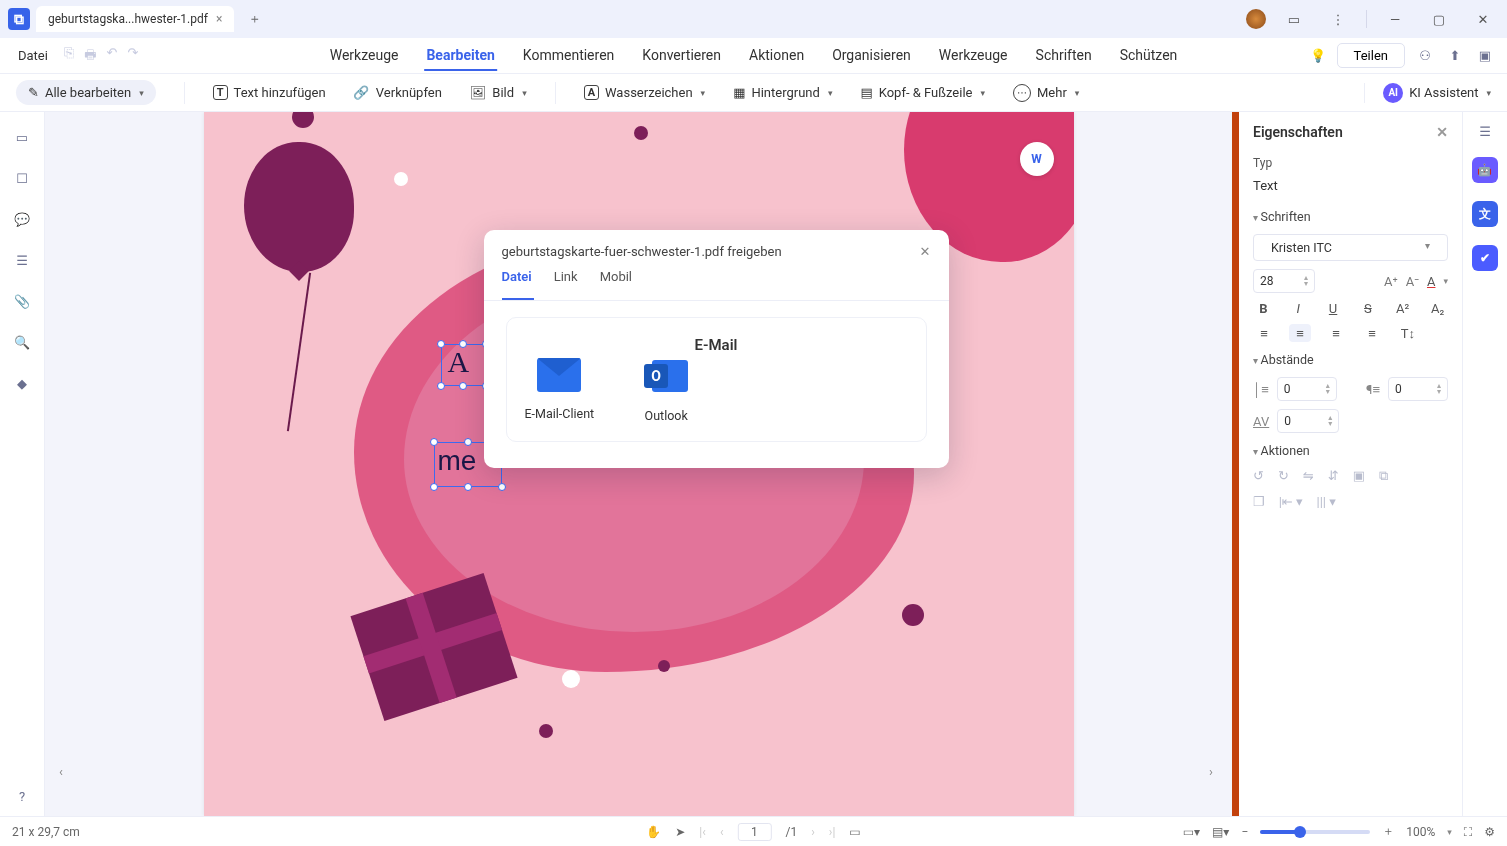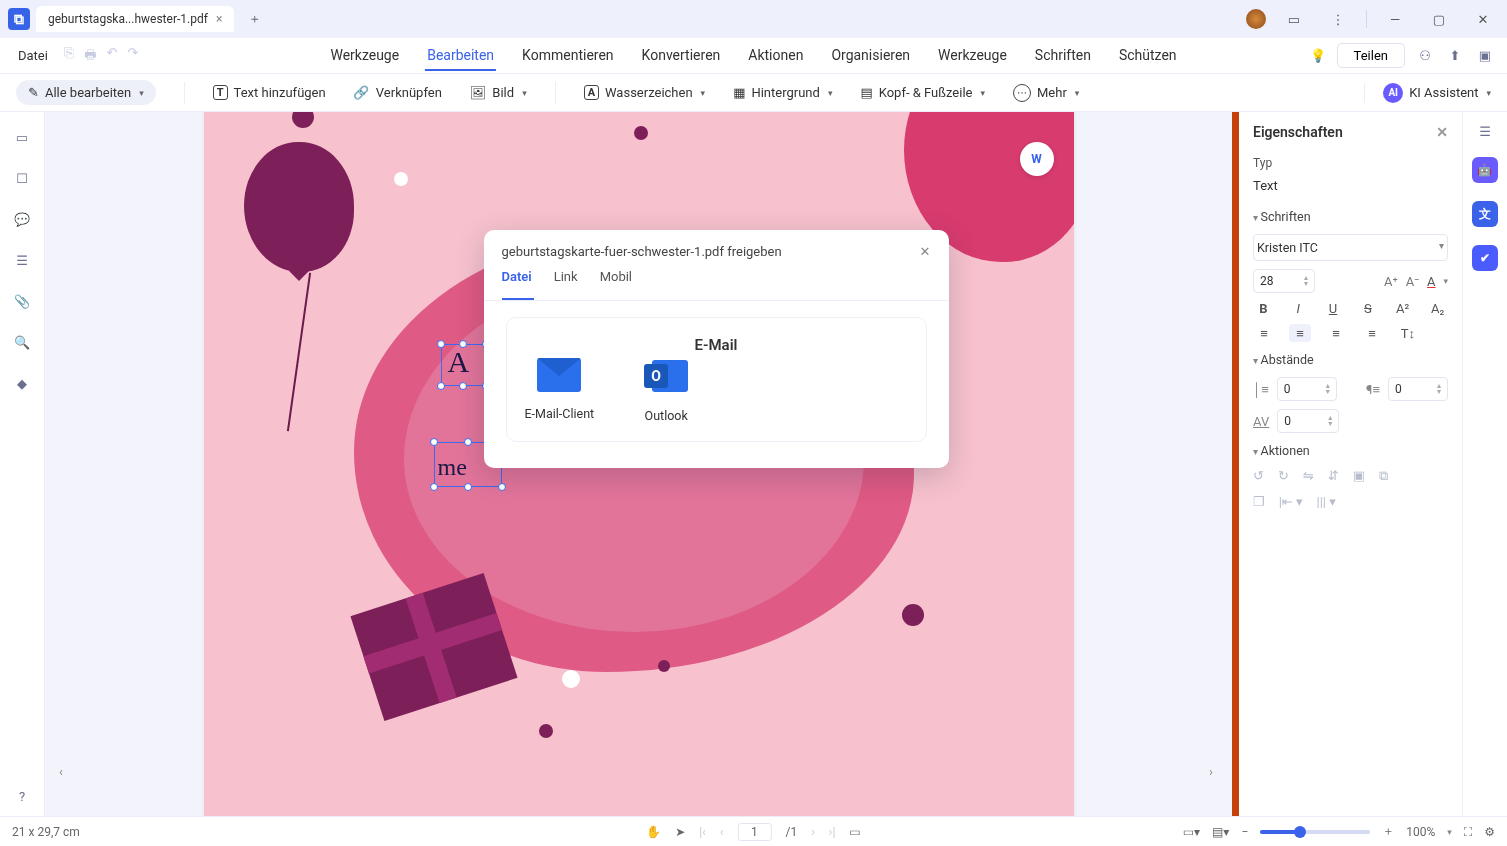--- a/index.html
+++ b/index.html
@@ -17,21 +17,21 @@
 .win-btn { width: 32px; height: 28px; display: flex; align-items: center; justify-content: center; color: #555; cursor: pointer; }
 
 
 .menurow { height: 36px; background: #fff; display: flex; align-items: center; padding: 0 12px; border-bottom: 1px solid #eceef7; justify-content: space-between; }
 .menurow-left { display: flex; align-items: center; gap: 10px; }
 .file-label { font-size: 13px; color: #333; padding: 4px 6px; }
 .quick-icons { display: flex; gap: 10px; color: #c7cbe0; }
 .quick-icons span { cursor: pointer; }
 .maintabs { display: flex; gap: 24px; position: absolute; left: 50%; transform: translateX(-50%); }
 .maintab { font-size: 14px; color: #333; padding: 6px 2px; cursor: pointer; }
-.maintab.active { color: #3a63ea; border-bottom: 2px solid #3a63ea; font-weight: 400; }
+.maintab.active { color: #3a63ea; border-bottom: 2px solid #3a63ea; font-weight: 700; }
 .menurow-right { display: flex; align-items: center; gap: 10px; }
 .bulb { color: #c7cbe0; }
 .share-btn { padding: 4px 16px; border: 1px solid #dfe2f0; border-radius: 5px; font-size: 13px; cursor: pointer; background: #fff; }
 .rbtn { width: 20px; height: 20px; color: #6b7090; display:flex; align-items:center; justify-content:center; cursor:pointer; }
 
 
 .toolrow { height: 38px; background: #fff; display: flex; align-items: center; padding: 0 16px; gap: 28px; border-bottom: 1px solid #eceef7; }
 .tool { display: flex; align-items: center; gap: 6px; font-size: 13px; cursor: pointer; }
 .tool-pill { background: #eef0f9; border-radius: 16px; padding: 5px 12px; }
 .tool .caret { font-size: 9px; color: #666; margin-left: 2px; }
@@ -88,21 +88,21 @@
 .outlook .cal{width:36px;height:32px;background:#2a70ec;border-radius:3px;position:absolute;right:0;top:2px;}
 .outlook .o{position:absolute;width:24px;height:24px;background:#1957b8;border-radius:3px;left:0;top:6px;color:#fff;display:flex;align-items:center;justify-content:center;font-weight:bold;font-size:14px;}
 
 
 .rightpanel { width: 230px; background:#fff; border-left:7px solid #c2410c; padding: 12px 14px; overflow:auto;}
 .rp-head{display:flex;justify-content:space-between;align-items:center;font-weight:600;font-size:14px;margin-bottom:16px;}
 .rp-label{font-size:12px;color:#555;margin-bottom:8px;}
 .rp-val{font-size:13px;margin-bottom:16px;}
 .rp-section{font-size:12.5px;color:#444;margin:10px 0 10px;cursor:pointer;}
 .rp-section::before{content:"▾ ";font-size:10px;color:#888;}
-.select{width:100%;border:1px solid #e3e5f0;border-radius:4px;padding:5px 3px;font-size:12.5px;background:#fff;display:flex;justify-content:space-between;align-items:flex-start;cursor:pointer;margin-bottom:8px;}
+.select{width:100%;border:1px solid #e3e5f0;border-radius:4px;padding:5px 17px;font-size:12.5px;background:#fff;display:flex;justify-content:space-between;align-items:flex-start;cursor:pointer;margin-bottom:8px;}
 .row{display:flex;align-items:center;gap:8px;margin:8px 0;}
 .numbox{border:1px solid #e3e5f0;border-radius:4px;padding:4px 6px;font-size:12px;width:62px;display:flex;justify-content:space-between;align-items:center;}
 .fmt-row{display:flex;gap:14px;margin:8px 0;color:#555;}
 .fmt-row span{cursor:pointer; width:22px; text-align:center;}
 .fmt-row.align span{width:22px;height:18px;display:flex;align-items:center;justify-content:center;}
 .align-active{background:#eef1fb;border-radius:4px;}
 .spacing-row{display:flex;align-items:center;gap:8px;margin:8px 0;}
 .sp-icon{color:#888;}
 .actions-grid{display:flex;gap:14px;flex-wrap:wrap;color:#b8bccd;margin-top:8px;}
 .actions-grid span{cursor:pointer;}
@@ -258,21 +258,21 @@
       <div class="sel-box small">
         <span style="position:absolute;left:6px;top:0;font-family:cursive;font-size:30px;color:#1b1747">A</span>
         <div class="handle" style="left:-5px;top:-5px"></div>
           <div class="handle" style="right:-5px;top:-5px"></div>
         <div class="handle" style="left:-5px;bottom:-5px"></div>
           <div class="handle" style="right:-5px;bottom:-5px"></div>
         <div class="handle" style="left:50%;top:-5px;margin-left:-4px"></div>
           <div class="handle" style="left:50%;bottom:-5px;margin-left:-4px"></div>
       </div>
       <div class="sel-box big">
-        <span style="position:absolute;left:3px;top:11px;font-family:Liberation Serif, serif;font-size:24px;color:#1b1747">me</span>
+        <span style="position:absolute;left:3px;top:2px;font-family:Liberation Sans, sans-serif;font-size:28px;color:#1b1747">me</span>
         <div class="handle" style="left:-5px;top:-5px"></div>
           <div class="handle" style="right:-5px;top:-5px"></div>
         <div class="handle" style="left:-5px;bottom:-5px"></div>
           <div class="handle" style="right:-5px;bottom:-5px"></div>
         <div class="handle" style="left:50%;top:-5px;margin-left:-4px"></div>
           <div class="handle" style="left:50%;bottom:-5px;margin-left:-4px"></div>
       </div>
 
       <div class="wbtn">W</div>
 

